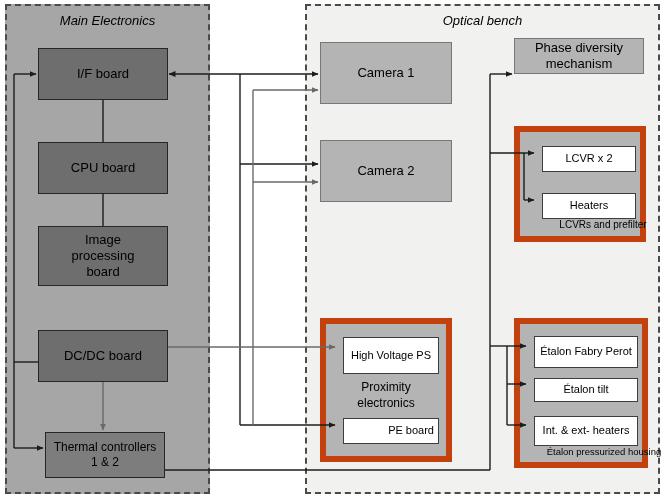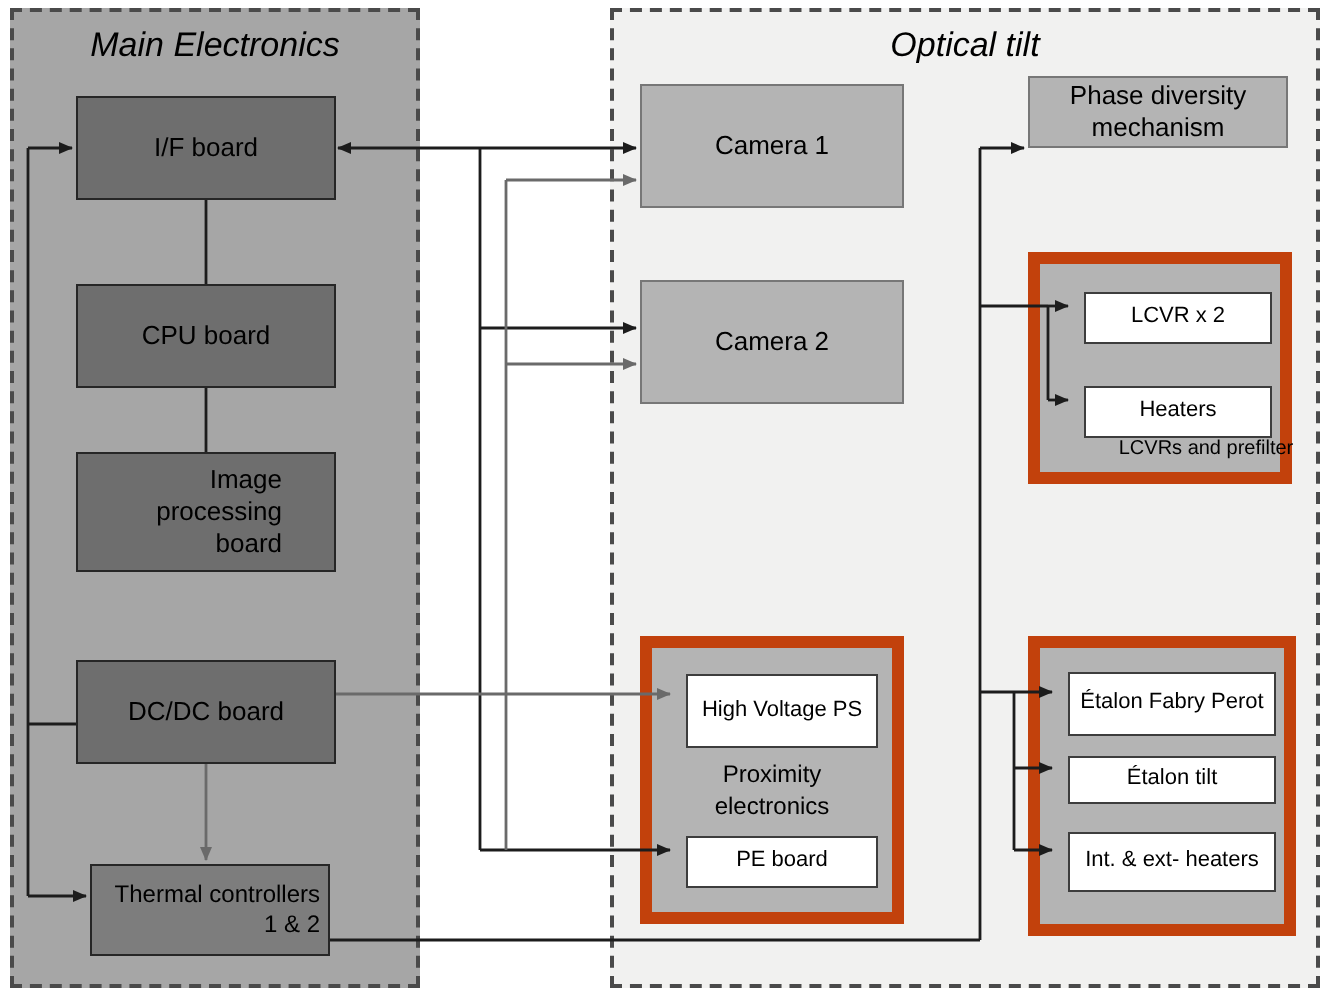--- a/index.html
+++ b/index.html
@@ -5,24 +5,24 @@
   html,body { margin:0; padding:0; background:#ffffff; }
   .stage {
     position:relative; width:665px; height:500px;
     font-family:"Liberation Sans","DejaVu Sans",sans-serif;
     color:#000; overflow:hidden; background:#ffffff;
   }
   .grp { position:absolute; border:2px dashed #4a4a4a; box-sizing:border-box; }
   .grp-main { left:5px; top:4px; width:205px; height:490px; background:#a6a6a6; }
   .grp-bench { left:305px; top:4px; width:355px; height:490px; background:#f1f1f0; }
   .grp-title { position:absolute; top:7px; left:0; width:100%; text-align:center;
-    font-style:italic; font-size:17px; }
+    font-style:italic; font-size:13px; }
   .box { position:absolute; box-sizing:border-box; display:flex; align-items:center;
     justify-content:center; text-align:center; line-height:1.25; padding:2px 4px; }
-  .dark { background:#6e6e6e; border:1px solid #262626; font-size:13px;text-align:right; }
+  .dark { background:#6e6e6e; border:1px solid #262626; font-size:13px; }
   .mid  { background:#b4b4b4; border:1px solid #777777; font-size:13px; }
   .whitebox { background:#ffffff; border:1px solid #3d3d3d; font-size:11px; }
   .groupbox { position:absolute; background:#b4b4b4; border:6px solid #c2410c; box-sizing:border-box; }
   .caption { position:absolute; left:0; width:100%; text-align:center; font-size:10px;padding-left:23px; }
   .prox-label { position:absolute; left:0; top:56px; width:100%; text-align:center;
     font-size:12px; line-height:1.3; padding:0 14px; box-sizing:border-box; }
 
   #b-if      { left:38px;  top:48px;  width:130px; height:52px; }
   #b-cpu     { left:38px;  top:142px; width:130px; height:52px; }
   #b-ipb     { left:38px;  top:226px; width:130px; height:60px; }
@@ -34,21 +34,21 @@
   #b-cam2  { left:320px; top:140px; width:132px; height:62px; }
   #b-phase { left:514px; top:38px;  width:130px; height:36px; }
 
   #g-lcvr   { left:514px; top:126px; width:132px; height:116px; }
   #w-lcvr   { left:22px; top:14px; width:94px; height:26px; }
   #w-heat   { left:22px; top:61px; width:94px; height:26px; }
   #g-lcvr .caption { bottom:6px; }
 
   #g-prox { left:320px; top:318px; width:132px; height:144px; }
   #w-hvps { left:17px; top:13px; width:96px; height:37px; }
-  #w-pe   { left:17px; top:94px; width:96px; height:26px; }
+  #w-pe   { left:17px; top:94px; width:96px; height:26px;justify-content:flex-end; }
 
   #g-etalon { left:514px; top:318px; width:134px; height:150px; }
   #w-fp     { left:14px; top:12px; width:104px; height:32px; }
   #w-tilt   { left:14px; top:54px; width:104px; height:24px; }
   #w-eheat  { left:14px; top:92px; width:104px; height:30px; }
   #g-etalon .caption { bottom:5px; font-size:9.5px; }
 
   svg.wires { position:absolute; left:0; top:0; width:665px; height:500px;
     pointer-events:none; }
   .wb { stroke:#1c1c1c; stroke-width:1.4; fill:none; }
@@ -56,21 +56,21 @@
 </style>
 </head>
 <body>
 
 <div class="stage">
 
   <div class="grp grp-main">
     <div class="grp-title">Main Electronics</div>
   </div>
   <div class="grp grp-bench">
-    <div class="grp-title">Optical tilt</div>
+    <div class="grp-title">Optical bench</div>
   </div>
 
   <div class="box dark" id="b-if">
     <span>I/F board</span>
   </div>
   <div class="box dark" id="b-cpu">
     <span>CPU board</span>
   </div>
   <div class="box dark" id="b-ipb">
     <span>Image processing board</span>
@@ -115,20 +115,21 @@
   <div class="groupbox" id="g-etalon">
     <div class="box whitebox" id="w-fp">
       <span>Étalon Fabry Perot</span>
     </div>
     <div class="box whitebox" id="w-tilt">
       <span>Étalon tilt</span>
     </div>
     <div class="box whitebox" id="w-eheat">
       <span>Int. &amp; ext- heaters</span>
     </div>
+    <div class="caption">Étalon pressurized housing</div>
   </div>
 
   <svg class="wires" viewBox="0 0 665 500" aria-hidden="true">
     <defs>
       <marker id="ah" markerWidth="7" markerHeight="6" refX="6.5" refY="3" orient="auto-start-reverse" markerUnits="userSpaceOnUse">
         <path d="M0,0 L7,3 L0,6 Z" fill="#1c1c1c"></path>
       </marker>
       <marker id="ahg" markerWidth="7" markerHeight="6" refX="6.5" refY="3" orient="auto-start-reverse" markerUnits="userSpaceOnUse">
         <path d="M0,0 L7,3 L0,6 Z" fill="#6a6a6a"></path>
       </marker>

